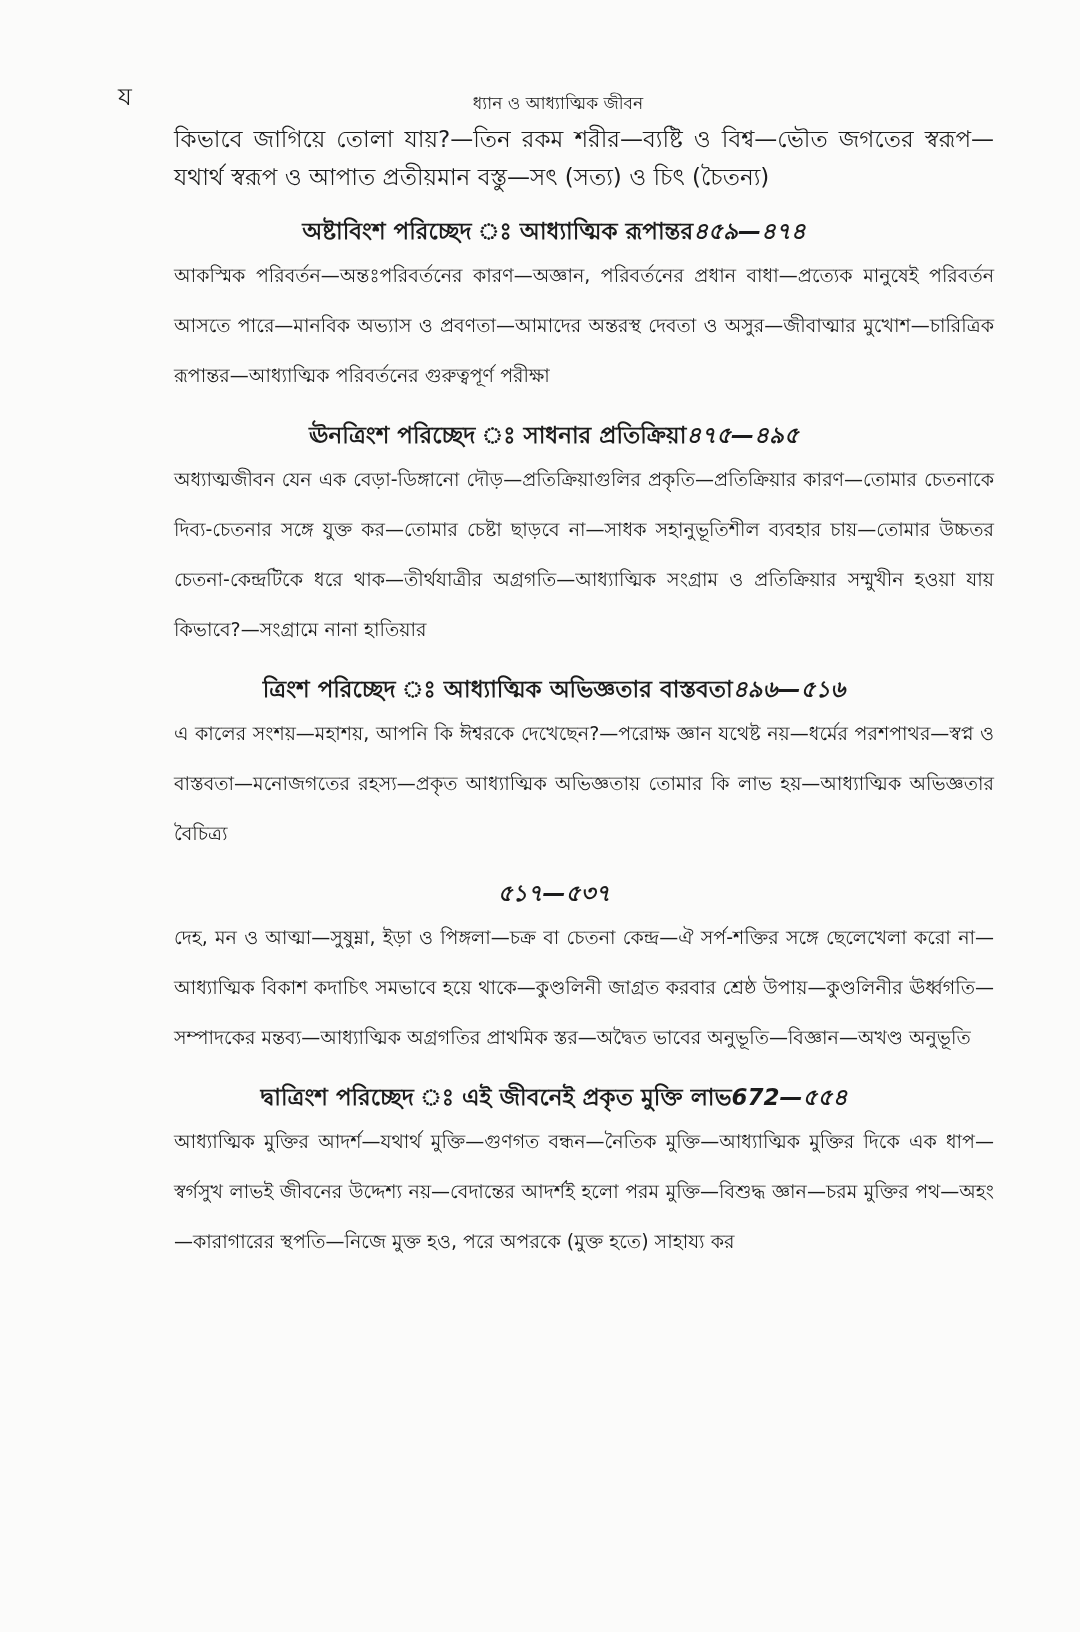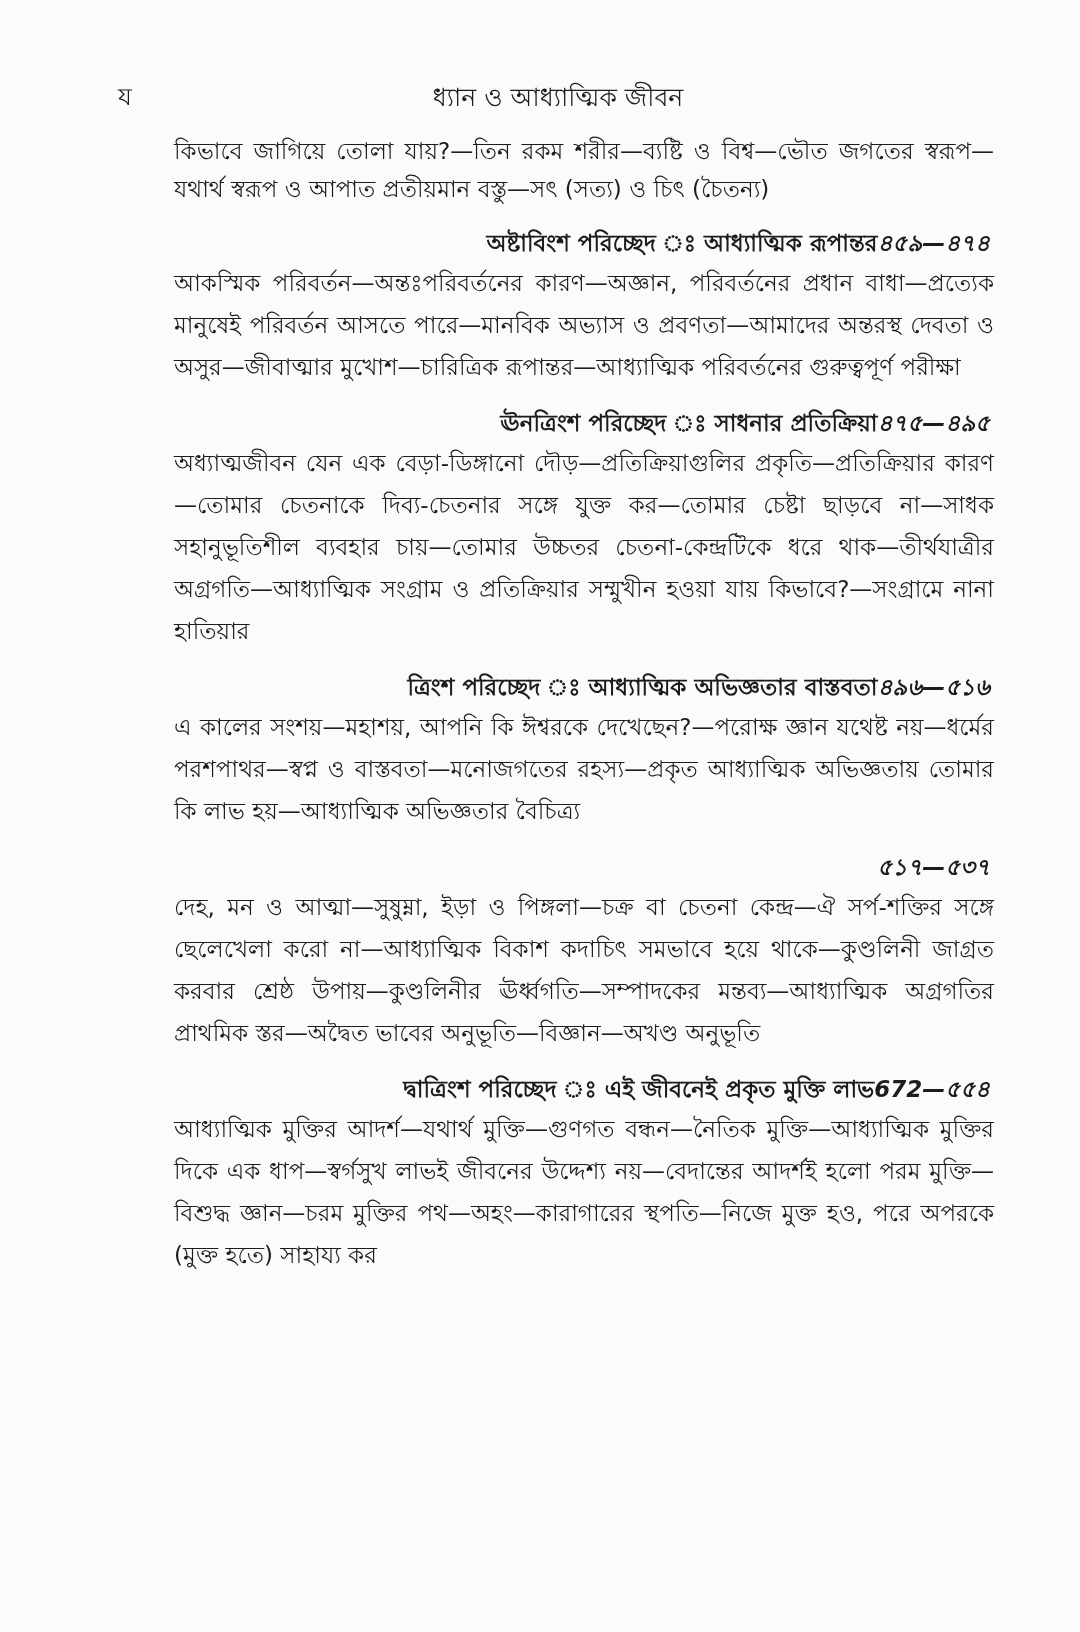--- a/index.html
+++ b/index.html
@@ -28,51 +28,52 @@
     position: absolute;
     left: 0;
     top: 0;
     font-size: 24px;
   }
   .book-title {
     position: absolute;
     left: 0;
     right: 0;
     text-align: center;
-    font-size: 25px;
+    font-size: 17px;
+    margin-top: 12px;
   }
   .content {
     position: absolute;
     left: 118px;
-    top: 132px;
+    top: 120px;
     width: 876px;
   }
   .intro {
     padding-left: 56px;
     font-size: 23px;
     line-height: 38px;
     text-align: justify;
   }
   .chapter {
     margin-top: 16px;
   }
   .chapter-head {
     display: flex;
-    justify-content: flex-end;
+    justify-content: center;
     align-items: baseline;
     font-weight: bold;
     font-size: 23px;
     line-height: 38px;
   }
   .chapter-title { white-space: nowrap; }
   .chapter-pages { white-space: nowrap; padding-right: 4px; font-style: italic; }
   .chapter-body {
     padding-left: 56px;
-    font-size: 23px;
-    line-height: 42px;
+    font-size: 19px;
+    line-height: 50px;
     text-align: justify;
   }
 </style>
 </head>
 <body>
 
 <div class="page">
 
   <div class="running-head">
     <span class="page-letter">য</span>

